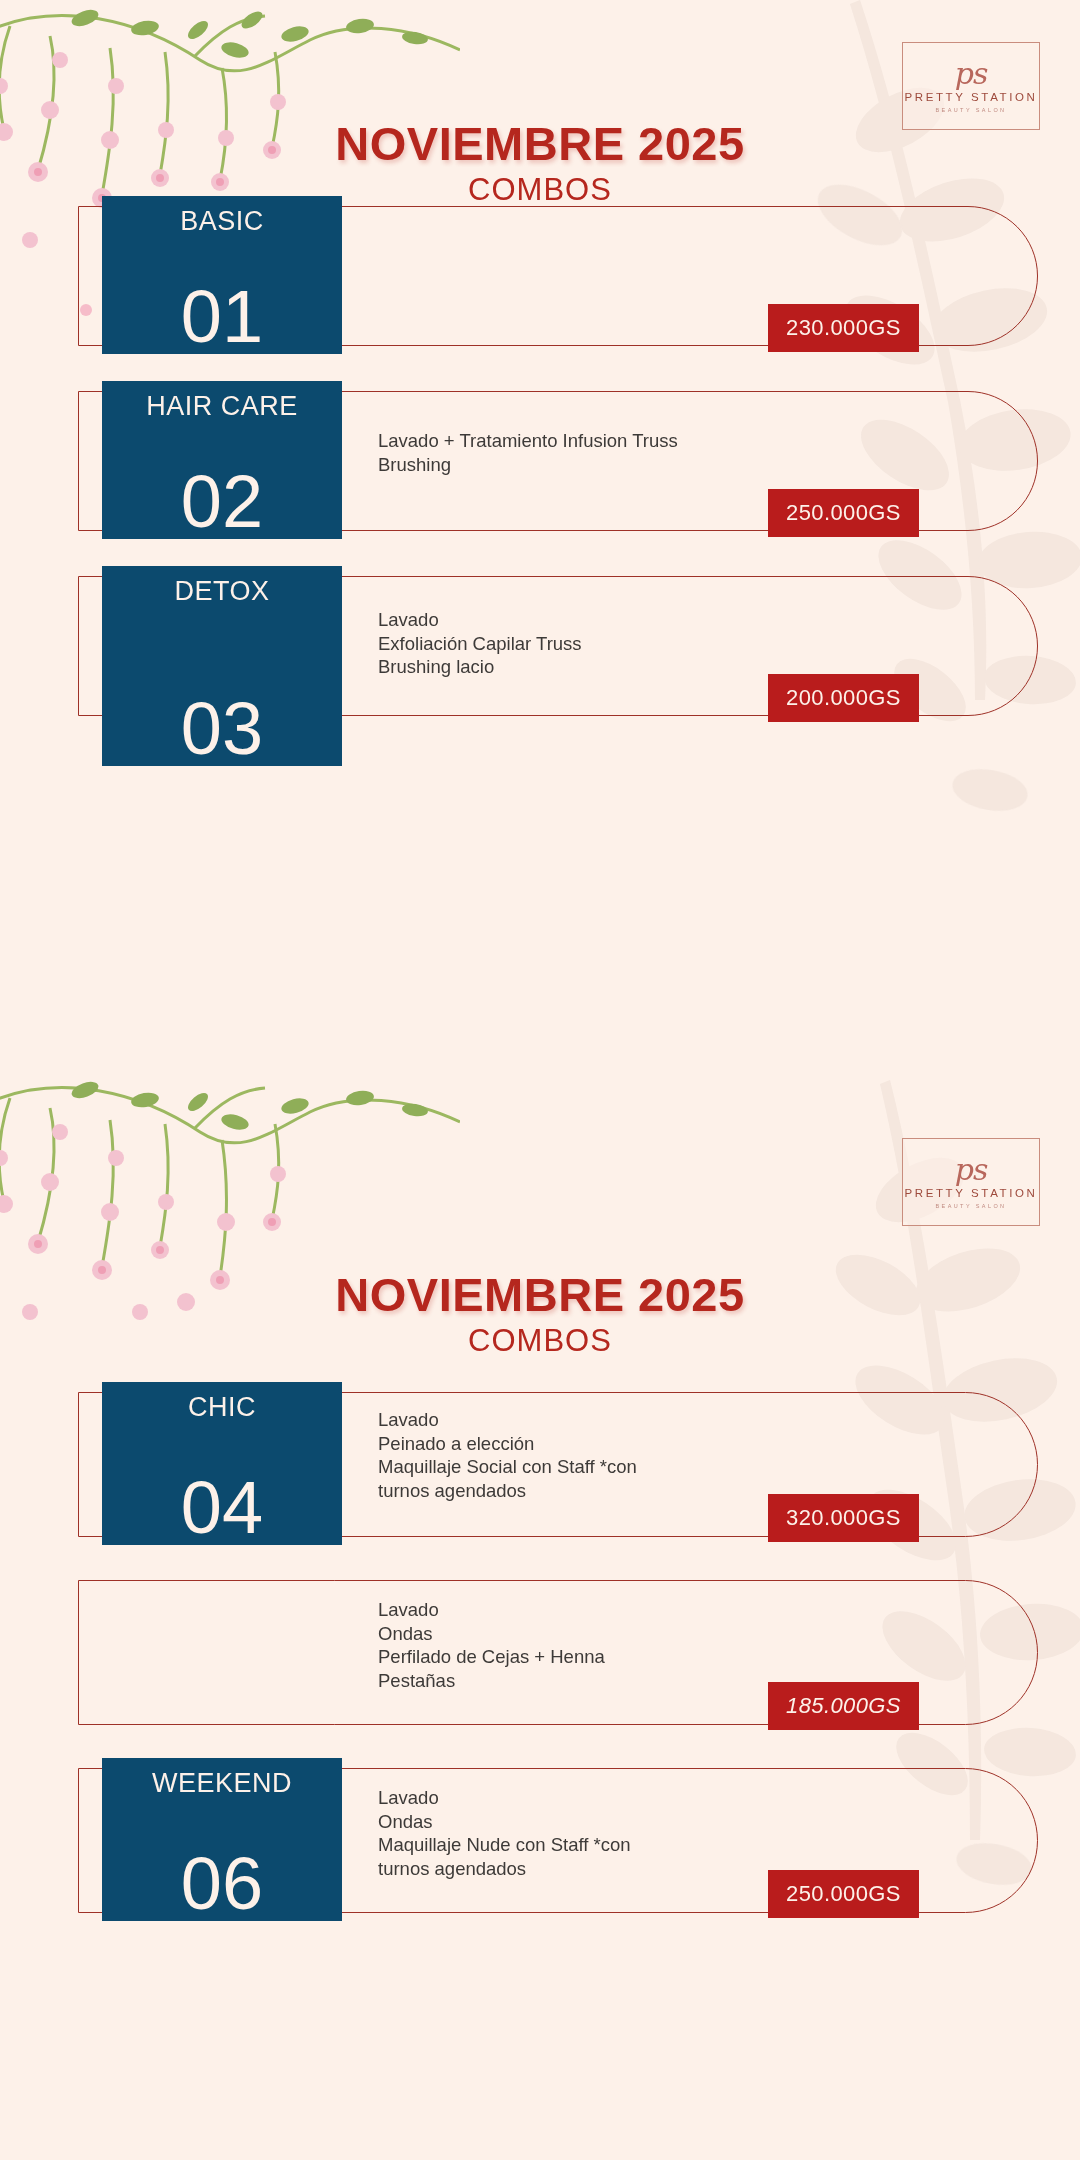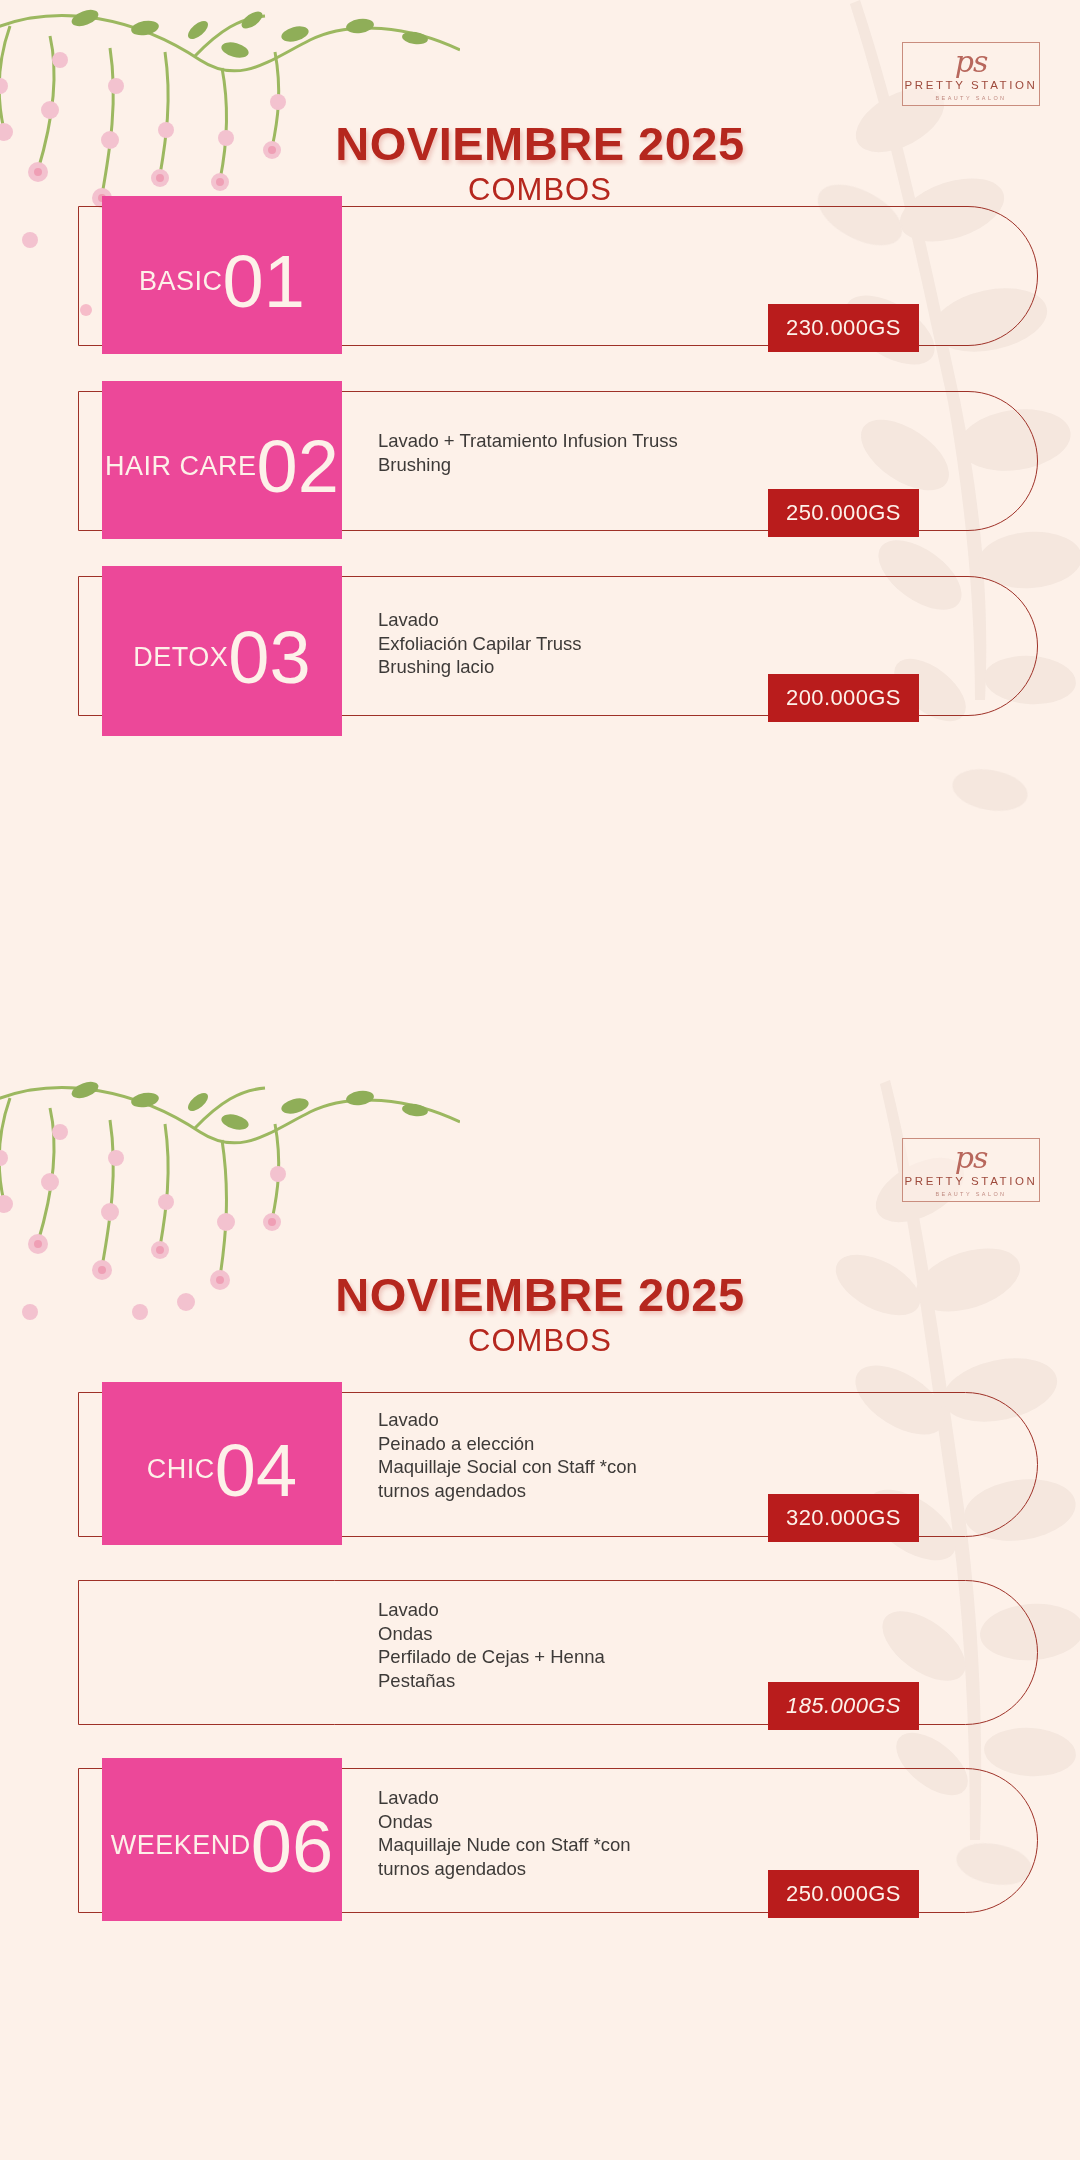--- a/index.html
+++ b/index.html
@@ -47,21 +47,21 @@
     height: 420px;
     pointer-events: none;
   }
 
   
   .logo-box {
     position: absolute;
     right: 40px;
     top: 42px;
     width: 138px;
-    height: 64px;
+    height: 88px;
     border: 1.5px solid #c98d7e;
     background: rgba(253,241,233,.55);
     display: flex;
     flex-direction: column;
     align-items: center;
     justify-content: center;
   }
   .logo-mark {
     font-family: "DejaVu Serif", serif;
     font-style: italic;
@@ -125,25 +125,26 @@
     width: 960px;
     border: 1.6px solid #9e3127;
     border-radius: 0 95px 95px 0;
     background: transparent;
   }
   .redblock {
     position: absolute;
     left: 24px;
     top: 0;
     width: 240px;
-    background: #ec4899;
+    background: #0c4a6e;
     color: #fdf1e9;
     display: flex;
+    flex-direction: column;
     align-items: center;
-    justify-content: center;
+    justify-content: space-between;
     padding-top: 12px;
   }
   .combo-name {
     font-size: 27px;
     letter-spacing: .5px;
     line-height: 1;
     font-family: "Liberation Sans", sans-serif;
   }
   .combo-num {
     font-size: 74px;
@@ -276,21 +277,21 @@
         <div class="combo-name">HAIR CARE</div>
         <div class="combo-num">02</div>
       </div>
       <div class="services" style="top:48px; white-space:pre-line; width:440px;">Lavado + Tratamiento Infusion Truss
 Brushing</div>
       <div class="price" style="left:690px; top:108px;">250.000GS</div>
     </div>
 
     <div class="combo" style="top:566px; height:160px;">
       <div class="outline" style="height:140px;"></div>
-      <div class="redblock" style="height:170px;">
+      <div class="redblock" style="height:200px;">
         <div class="combo-name">DETOX</div>
         <div class="combo-num">03</div>
       </div>
       <div class="services" style="top:42px; white-space:pre-line;">Lavado
 Exfoliación Capilar Truss
 Brushing lacio</div>
       <div class="price" style="left:690px; top:108px;">200.000GS</div>
     </div>
   </div>
 

